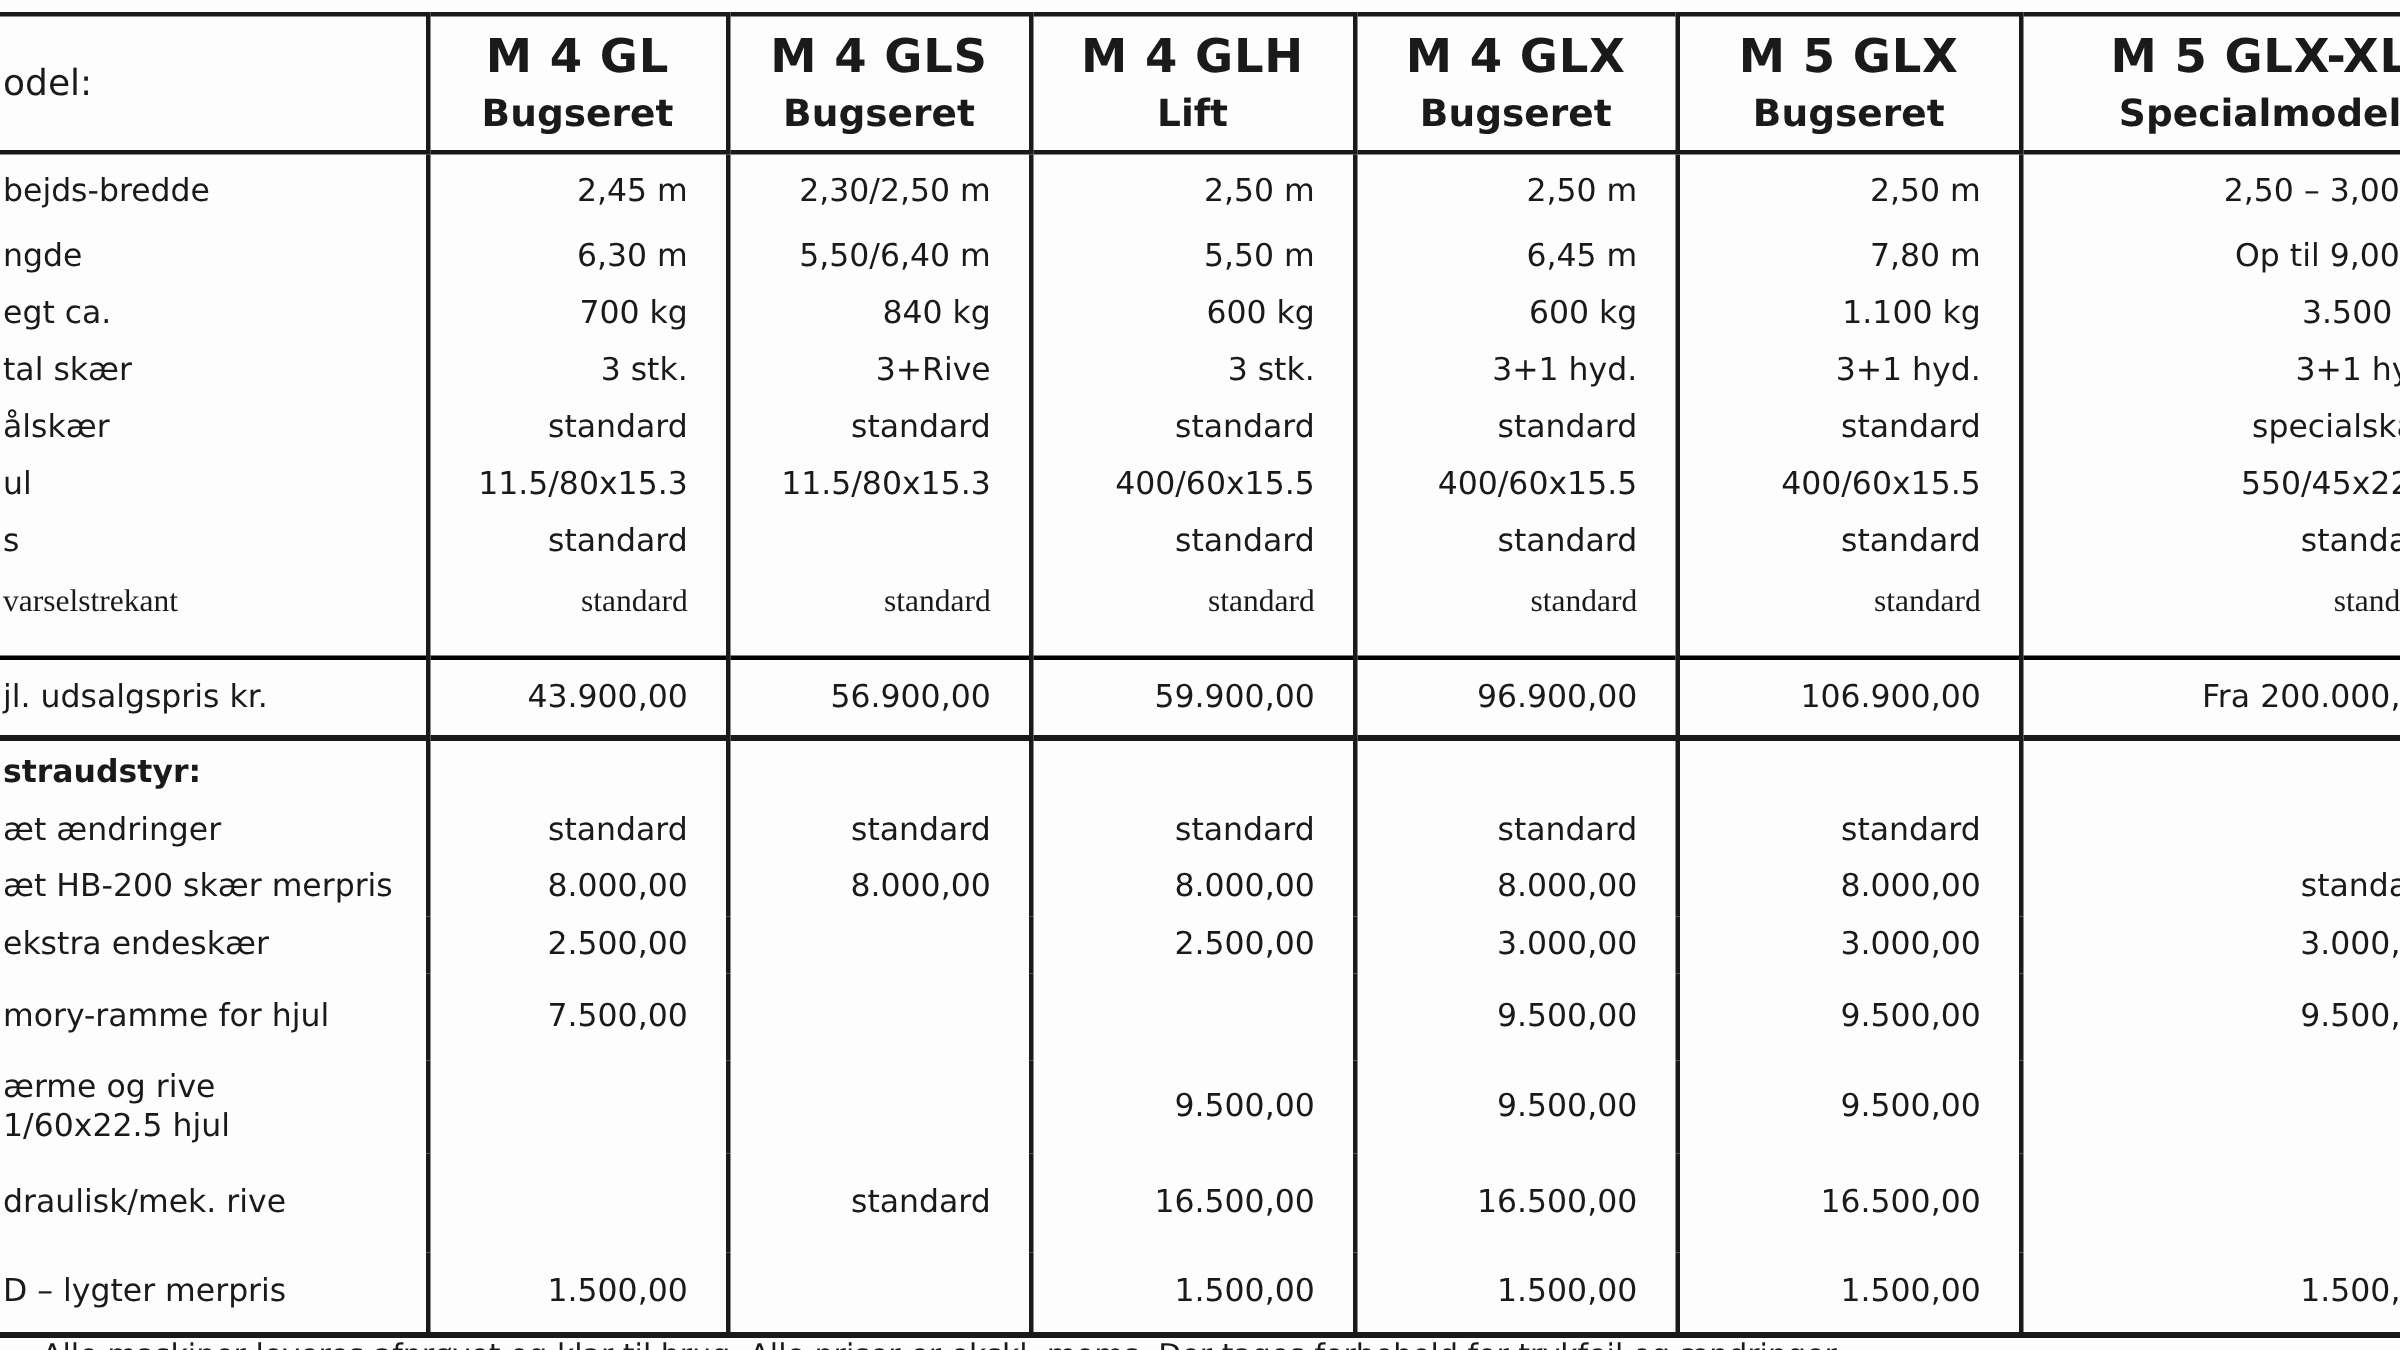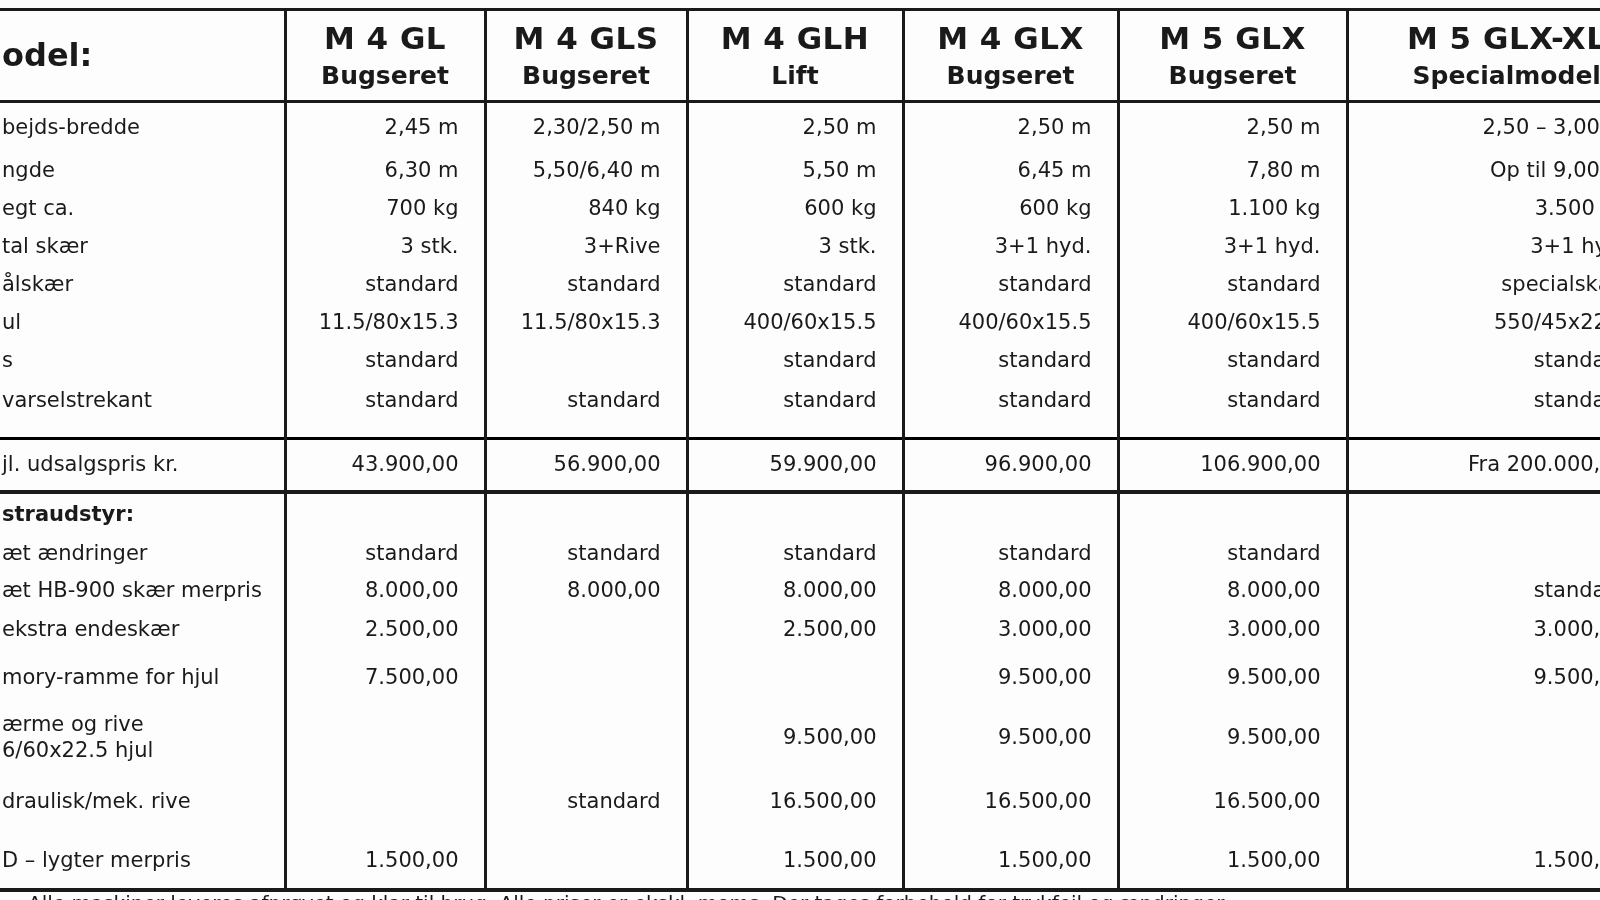--- a/index.html
+++ b/index.html
@@ -24,26 +24,26 @@
   td.lbl { text-align: left; padding-left: 2px; }
   td.val { text-align: right; padding-right: 25px; }
   td.val.lastcol { padding-right: 38px; }
   td + td { border-left: 3px solid #1a1a1a; }
 
   tr.header td { border-bottom: 3px solid #1a1a1a; vertical-align: middle; }
   tr.header { height: 92px; }
   .mh { text-align: center; font-weight: bold; }
   .mh .model { font-size: 31px; letter-spacing: 0.5px; }
   .mh .sub { font-size: 25px; margin-top: 3px; }
-  .hdrlbl { font-weight: bold; font-size: 32px; }
+  .hdrlbl { font-weight: normal; font-size: 24px; }
 
   tr.spec1 { height: 50px; }
   tr.spec  { height: 38px; }
   tr.spec8 { height: 59px; }
-  tr.spec8 td { vertical-align: top; padding-top: 8px; }
+  tr.spec8 td { vertical-align: top; padding-top: 8px; font-family: Liberation Serif, serif; }
 
   tr.price { height: 53px; }
   tr.price td { border-top: 3px solid #000000; border-bottom: 4px solid #1a1a1a; vertical-align: middle; }
 
   tr.exhead { height: 44px; }
   tr.exhead td.lbl { font-weight: bold; vertical-align: middle; }
   tr.ex1 { height: 36px; }
   tr.ex2 { height: 39px; }
   tr.ex3 { height: 38px; }
   tr.ex4 { height: 58px; }
@@ -196,21 +196,21 @@
   <tr class="ex1">
     <td class="lbl">æt ændringer</td>
     <td class="val">standard</td>
     <td class="val">standard</td>
     <td class="val">standard</td>
     <td class="val">standard</td>
     <td class="val">standard</td>
     <td class="val lastcol"></td>
   </tr>
   <tr class="ex2">
-    <td class="lbl">æt HB-900 skær merpris</td>
+    <td class="lbl">æt HB-200 skær merpris</td>
     <td class="val">8.000,00</td>
     <td class="val">8.000,00</td>
     <td class="val">8.000,00</td>
     <td class="val">8.000,00</td>
     <td class="val">8.000,00</td>
     <td class="val lastcol">standard</td>
   </tr>
   <tr class="ex3">
     <td class="lbl">ekstra endeskær</td>
     <td class="val">2.500,00</td>
@@ -225,21 +225,21 @@
     <td class="val">7.500,00</td>
     <td class="val"></td>
     <td class="val"></td>
     <td class="val">9.500,00</td>
     <td class="val">9.500,00</td>
     <td class="val lastcol">9.500,00</td>
   </tr>
   <tr class="ex5">
     <td class="lbl">
       <span class="l2">ærme og rive</span>
-      <span class="l2">6/60x22.5 hjul</span>
+      <span class="l2">1/60x22.5 hjul</span>
     </td>
     <td class="val"></td>
     <td class="val"></td>
     <td class="val">9.500,00</td>
     <td class="val">9.500,00</td>
     <td class="val">9.500,00</td>
     <td class="val lastcol"></td>
   </tr>
   <tr class="ex6">
     <td class="lbl">draulisk/mek. rive</td>

